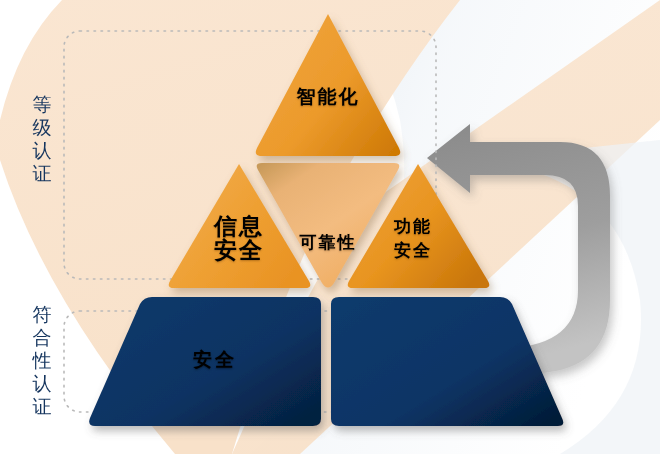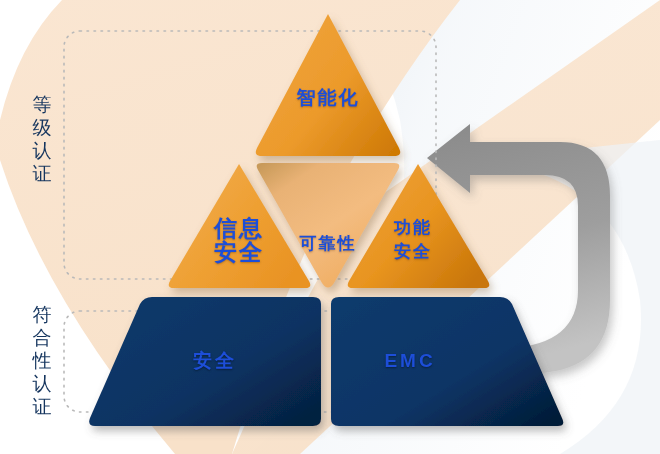--- a/index.html
+++ b/index.html
@@ -21,25 +21,25 @@
     font-weight:400;
     text-align:center;
     letter-spacing:0px;
     font-family:"DejaVu Sans",sans-serif;
   }
   .vlabel span{display:block;}
   #lbl-grade{left:25px;top:93px;}
   #lbl-compliance{left:25px;top:303px;}
   .cell-text{
     position:absolute;
-    color:#1d4ed8;
+    color:#000000;
     font-weight:bold;
     text-align:center;
     text-shadow:0 1px 2px rgba(80,40,0,.35);
-    font-family:Liberation Sans, sans-serif;
+    font-family:Liberation Mono, monospace;
     pointer-events:none;
     white-space:pre-line;
   }
   #t-intelligent{left:263px;top:87px;width:130px;font-size:19px;line-height:22px;letter-spacing:2px;}
   #t-reliability{left:268px;top:190px;width:120px;font-size:17px;line-height:20px;letter-spacing:2px;margin-top:44px;}
   #t-infosec{left:198px;top:216px;width:82px;font-size:23px;line-height:24px;letter-spacing:2px;}
   #t-funcsafe{left:372px;top:216px;width:82px;font-size:17px;line-height:24px;letter-spacing:2px;}
   #t-safety{left:160px;top:350px;width:110px;font-size:19px;line-height:22px;letter-spacing:3px;text-shadow:0 1px 2px rgba(0,0,0,.4);}
   #t-emc{left:355px;top:350px;width:110px;font-size:19px;line-height:22px;letter-spacing:3px;text-shadow:0 1px 2px rgba(0,0,0,.4);}
 </style>
@@ -183,15 +183,14 @@
   <div class="cell-text" id="t-reliability">可靠性</div>
 
   <div class="cell-text" id="t-infosec">信息
 安全</div>
 
   <div class="cell-text" id="t-funcsafe">功能
 安全</div>
 
   <div class="cell-text" id="t-safety">安全</div>
 
-  <div class="cell-text" id="t-emc">EMC</div>
 
 </div>
 
 </body></html>

